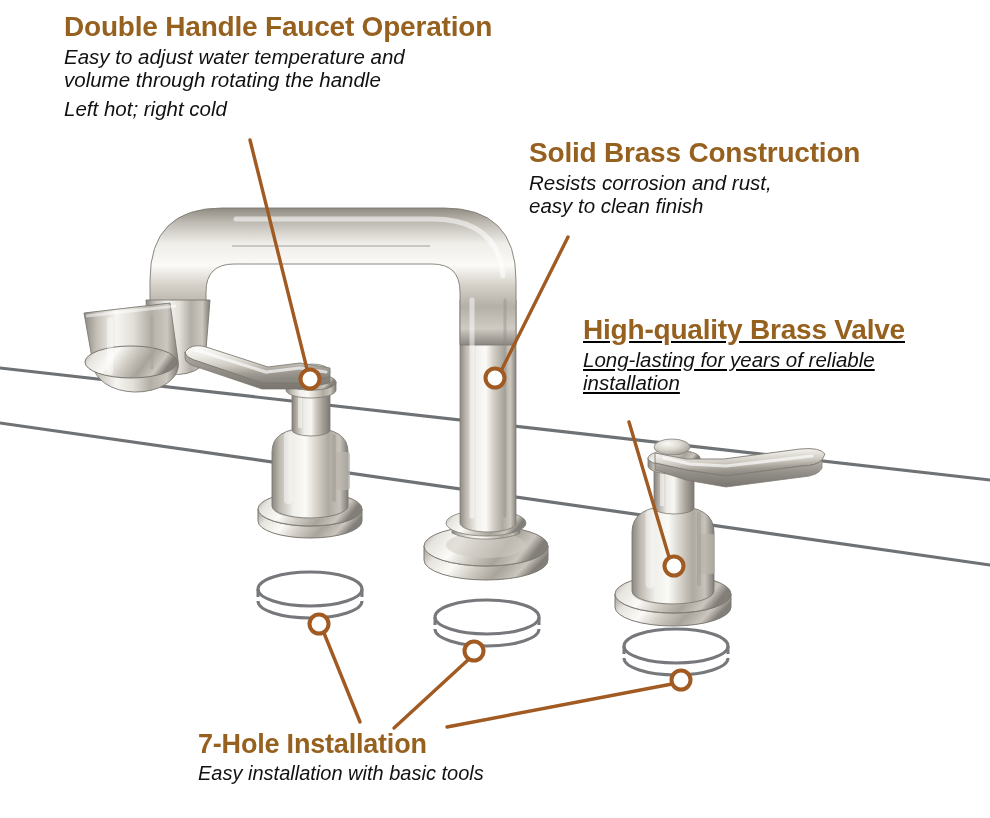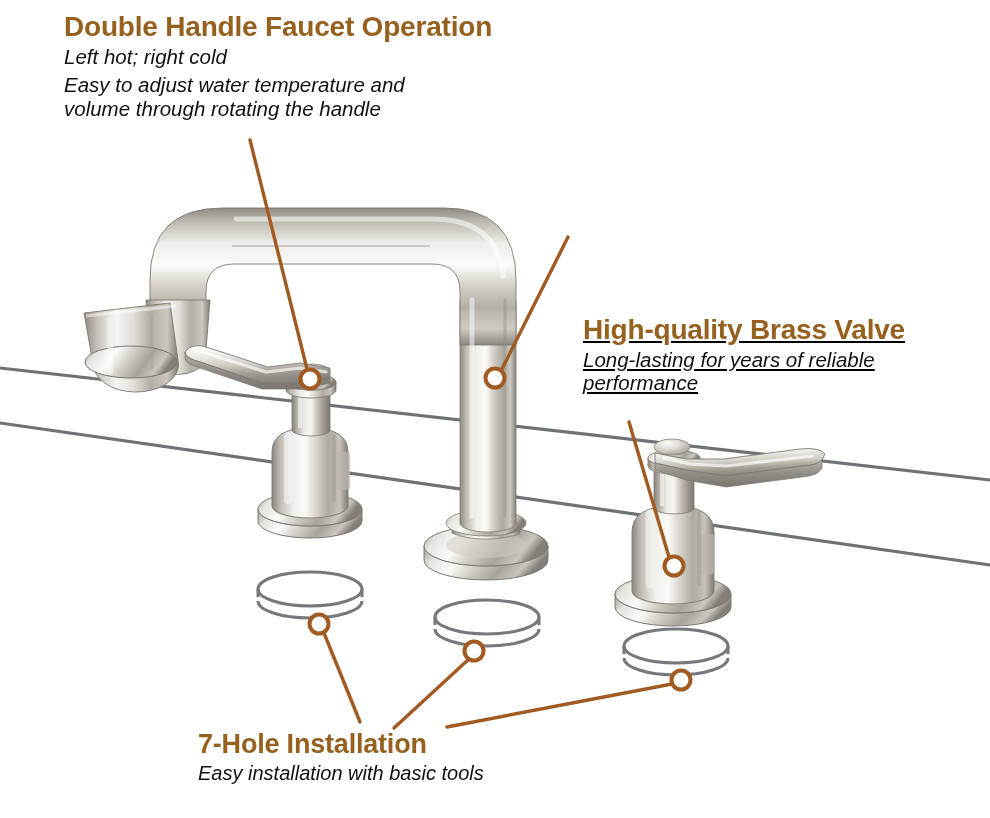--- a/index.html
+++ b/index.html
@@ -283,30 +283,35 @@
       <circle cx="495" cy="378" r="9.5"></circle>
       <circle cx="674" cy="566" r="9.5"></circle>
       <circle cx="319" cy="624" r="9.5"></circle>
       <circle cx="474" cy="651" r="9.5"></circle>
       <circle cx="681" cy="680" r="9.5"></circle>
     </g>
   </svg>
 
   <div class="callout" id="callout-double-handle">
     <div class="callout-heading">Double Handle Faucet Operation</div>
-    <div class="callout-body">Left hot; right cold</div>
     <div class="callout-body">Easy to adjust water temperature and
 volume through rotating the handle</div>
+    <div class="callout-body">Left hot; right cold</div>
   </div>
 
+  <div class="callout" id="callout-solid-brass">
+    <div class="callout-heading">Solid Brass Construction</div>
+    <div class="callout-body">Resists corrosion and rust,
+easy to clean finish</div>
+  </div>
 
   <div class="callout" id="callout-brass-valve">
     <div class="callout-heading">High-quality Brass Valve</div>
     <div class="callout-body">Long-lasting for years of reliable
-performance</div>
+installation</div>
   </div>
 
   <div class="callout" id="callout-three-hole">
     <div class="callout-heading">7-Hole Installation</div>
     <div class="callout-body">Easy installation with basic tools</div>
   </div>
 
 </div>
 
 </body></html>

